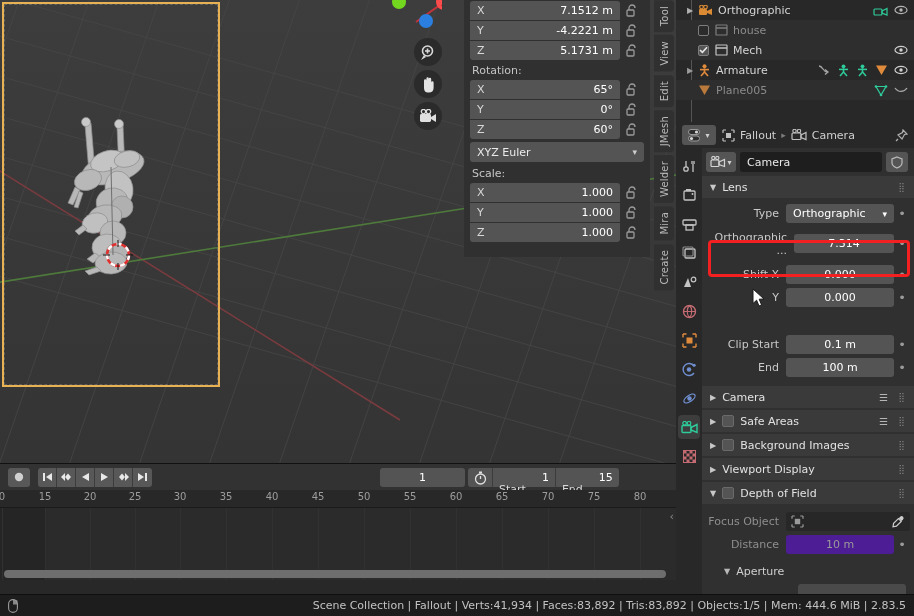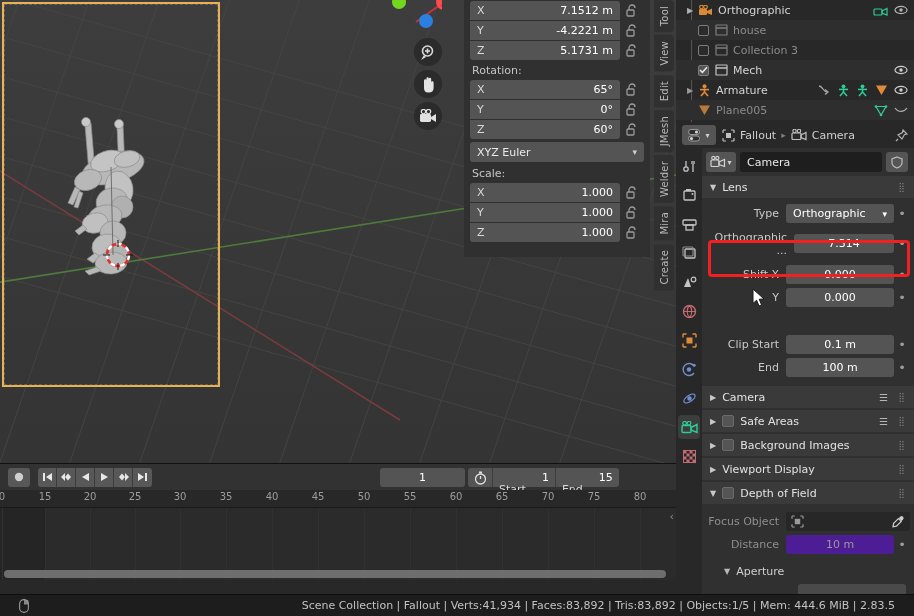--- a/index.html
+++ b/index.html
@@ -195,21 +195,21 @@
   .redbox {
     position:absolute; left:708px; top:240px; width:202px; height:37px;
     border:3px solid #f22020; border-radius:4px; pointer-events:none; z-index:50;
   }
 
   .cursor { position:absolute; left:752px; top:288px; z-index:60; }
 
   
   #statusbar {
     position:absolute; left:0; top:594px; width:914px; height:22px;
-    background:#1d1d1d; display:flex; align-items:center; padding:0 19px;
+    background:#1d1d1d; display:flex; align-items:center; padding:0 8px;
     border-top:1px solid #0f0f0f;
   }
   .sb-left { display:flex; align-items:center; gap:6px; color:#b0b0b0; }
   .sb-right { margin-left:auto; color:#c2c2c2; font-size:11px; }
   svg { display:block; }
 </style>
 </head>
 <body>
 
 <div class="app">
@@ -599,31 +599,20 @@
       <span class="ol-chk"></span>
       <span style="margin-left:6px;">
         <svg width="13" height="12" viewBox="0 0 13 12">
             <rect x="1" y="1" width="11" height="3" rx="0.6" fill="none" stroke="#7e7e7e" stroke-width="1.2"></rect>
             <rect x="1" y="4" width="11" height="7" rx="0.6" fill="none" stroke="#7e7e7e" stroke-width="1.2"></rect>
           </svg>
       </span>
       <span class="ol-name dim">house</span>
     </div>
 
-    <div class="ol-row">
-      <span style="width:16px;"></span>
-      <span class="ol-chk"></span>
-      <span style="margin-left:6px;">
-        <svg width="13" height="12" viewBox="0 0 13 12">
-            <rect x="1" y="1" width="11" height="3" rx="0.6" fill="none" stroke="#7e7e7e" stroke-width="1.2"></rect>
-            <rect x="1" y="4" width="11" height="7" rx="0.6" fill="none" stroke="#7e7e7e" stroke-width="1.2"></rect>
-          </svg>
-      </span>
-      <span class="ol-name dim">Collection 3</span>
-    </div>
 
     <div class="ol-row alt">
       <span style="width:16px;"></span>
       <span class="ol-chk on">
         <svg width="9" height="8" viewBox="0 0 9 8">
             <path d="M1 4 L3.4 6.4 L8 1.3" fill="none" stroke="#e6e6e6" stroke-width="1.6"></path>
           </svg>
       </span>
       <span style="margin-left:6px;">
         <svg width="13" height="12" viewBox="0 0 13 12">

